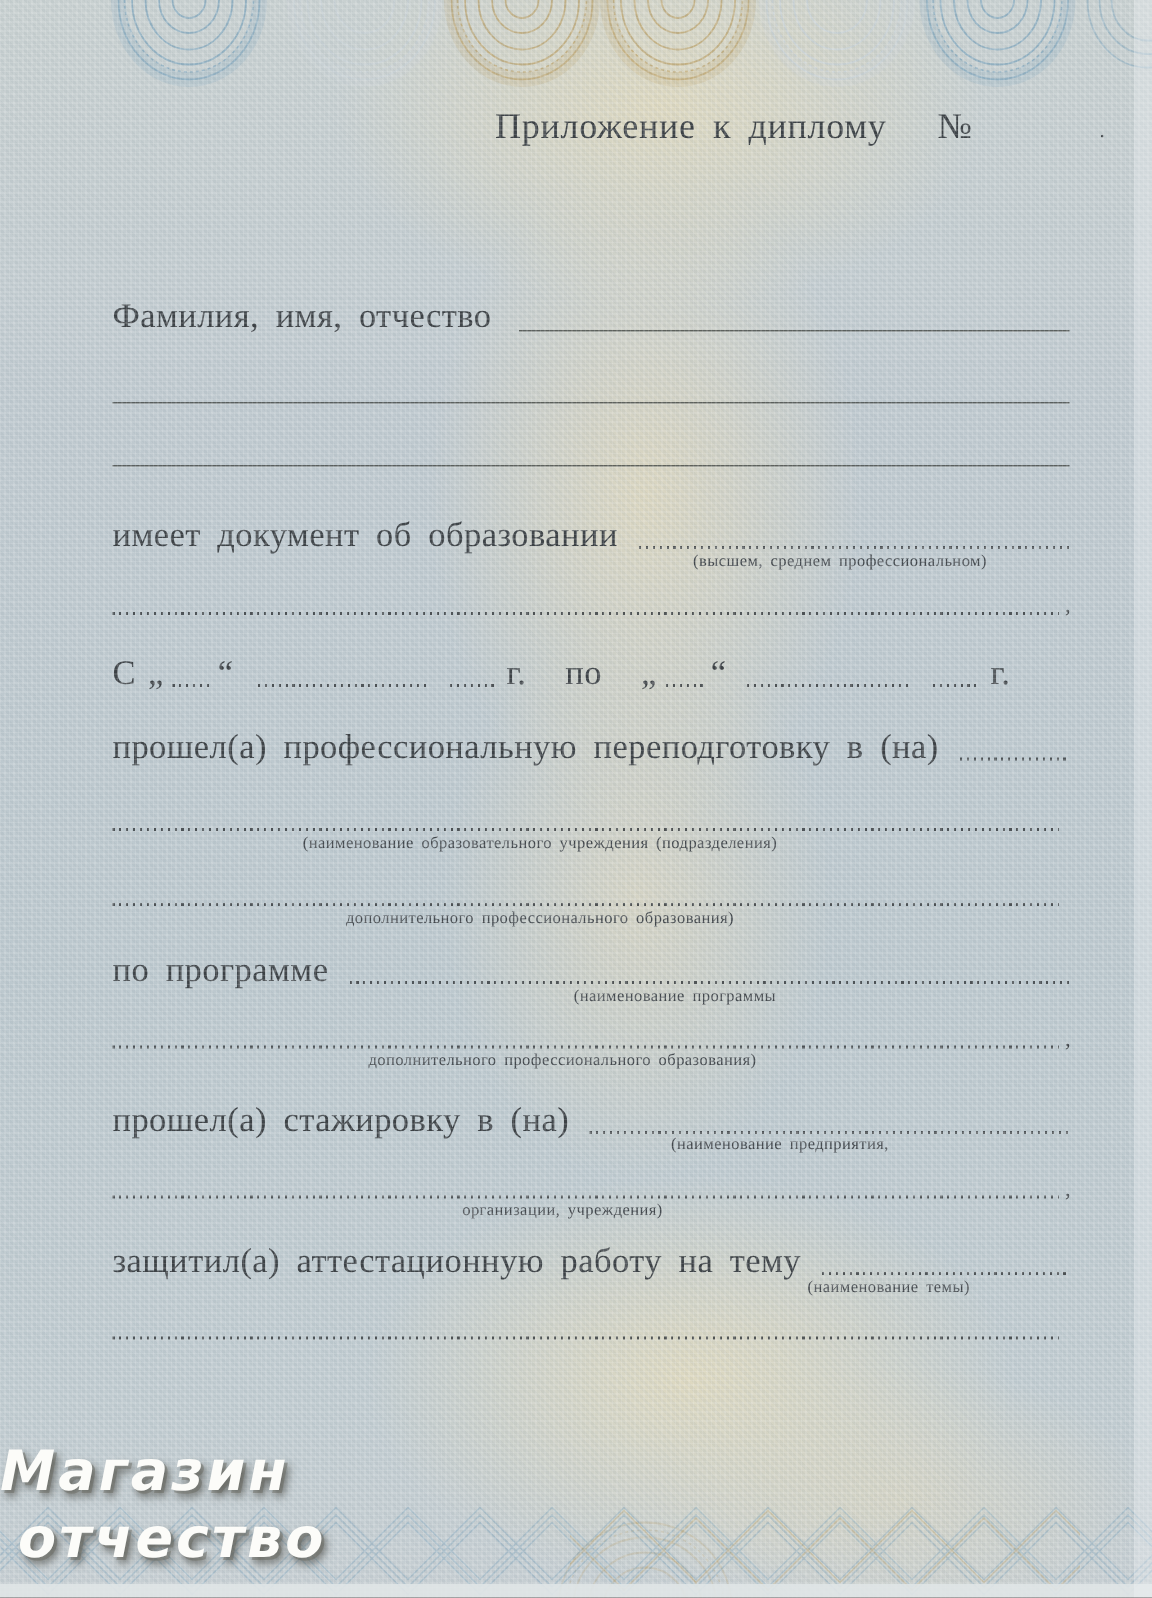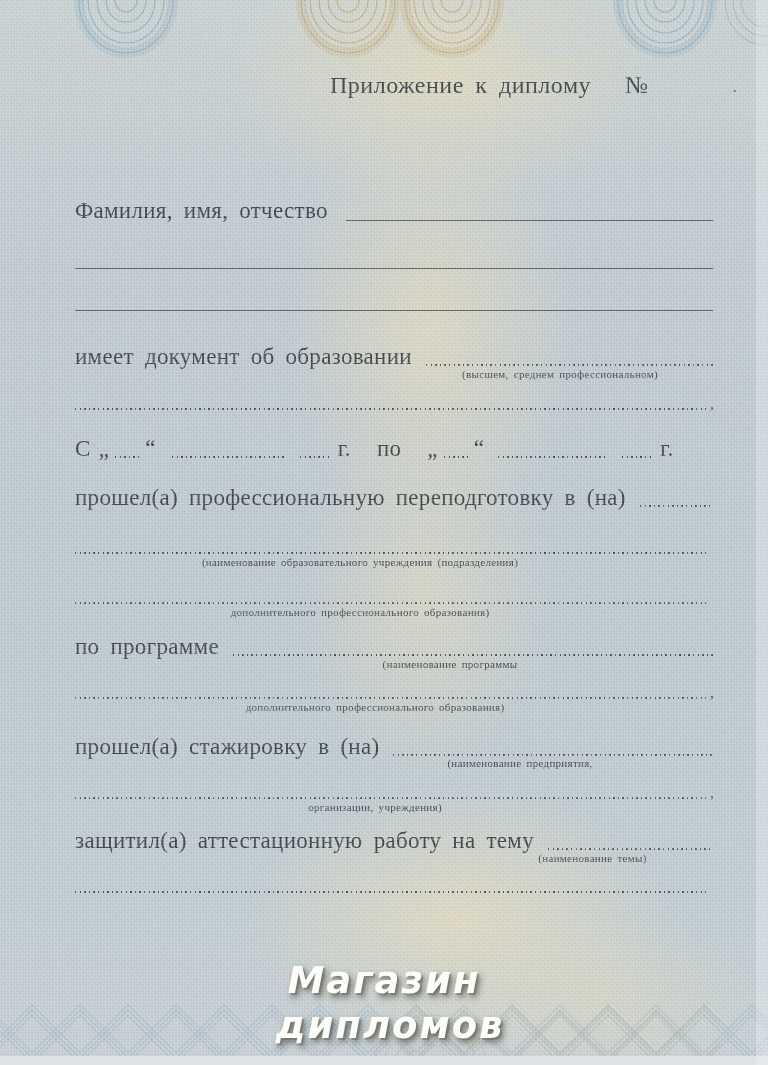--- a/index.html
+++ b/index.html
@@ -73,21 +73,21 @@
   #r-intern{top:734px;}
   #intern-hint1{top:757px;left:370px;width:300px;}
   #intern-line2{top:797px;}
   #intern-comma{top:785px;left:710px;}
   #intern-hint2{top:801px;left:75px;width:600px;}
 
   #r-thesis{top:828px;}
   #thesis-hint{top:852px;left:470px;width:245px;}
   #final-line{top:891px;}
 
-  #watermark{position:absolute;top:958px;left:0;right:0;text-align:center;z-index:5;
+  #watermark{position:absolute;top:958px;left:0;right:0;text-align:left;z-index:5;
      font-family:"DejaVu Sans","Liberation Sans",sans-serif;font-weight:bold;font-style:italic;
      font-size:37px;line-height:45px;letter-spacing:2px;color:#fcfcf9;
      text-shadow:2px 2px 0 rgba(105,105,95,.45), 3px 4px 6px rgba(75,75,70,.75);}
   #watermark .wl2{padding-left:12px;}
 
   .scan-strip{position:absolute;left:0;right:0;bottom:0;height:9px;background:#e0e5e7;opacity:.9;z-index:6;}
   .scan-edge{position:absolute;top:0;right:0;width:12px;height:100%;background:rgba(240,244,245,.35);z-index:6;}
 </style>
 </head>
 <body>
@@ -252,18 +252,18 @@
 
   <div class="row" id="r-thesis">
     <span>защитил(а) аттестационную работу на тему</span>
     <span class="dots"></span>
   </div>
   <div class="hint" id="thesis-hint">(наименование темы)</div>
   <div class="abs-dotted" id="final-line"></div>
 
   <div id="watermark">
     <div>Магазин</div>
-    <div class="wl2">дипломов</div>
+    <div class="wl2">отчество</div>
   </div>
 
   <div class="scan-strip"></div>
   <div class="scan-edge"></div>
 </div>
 
 </body></html>

